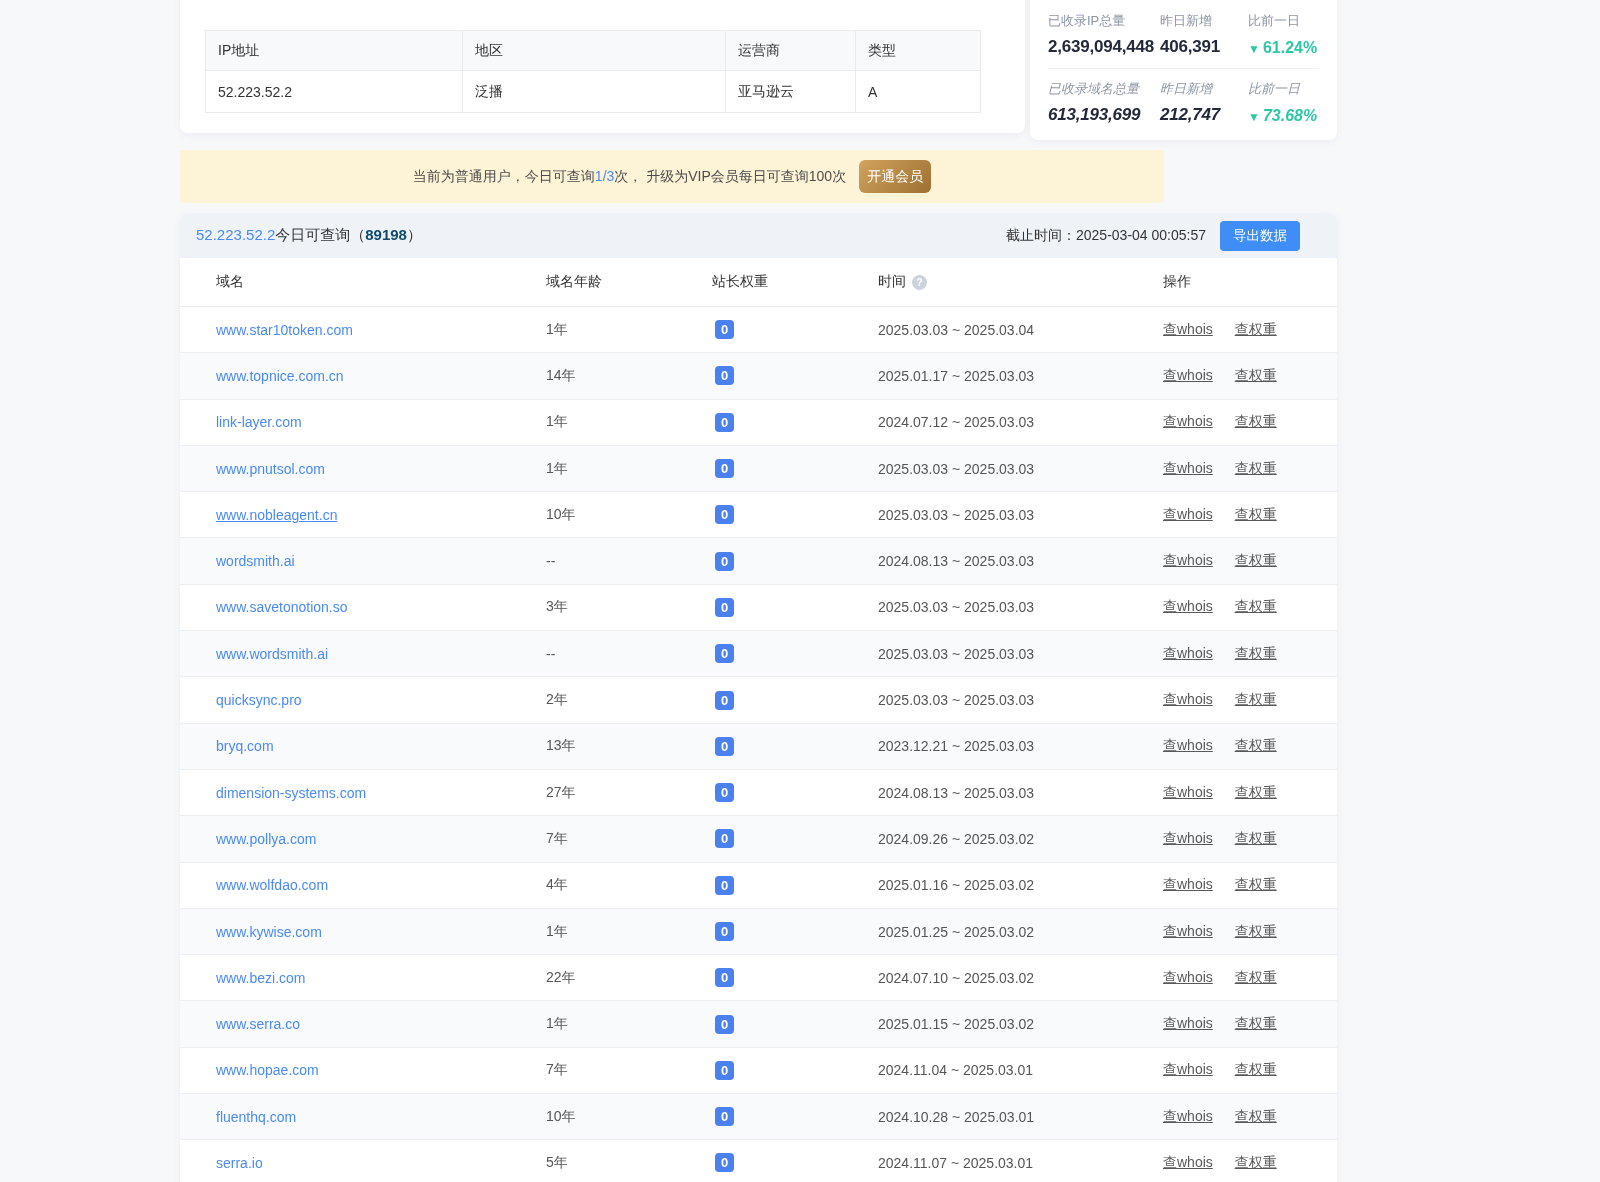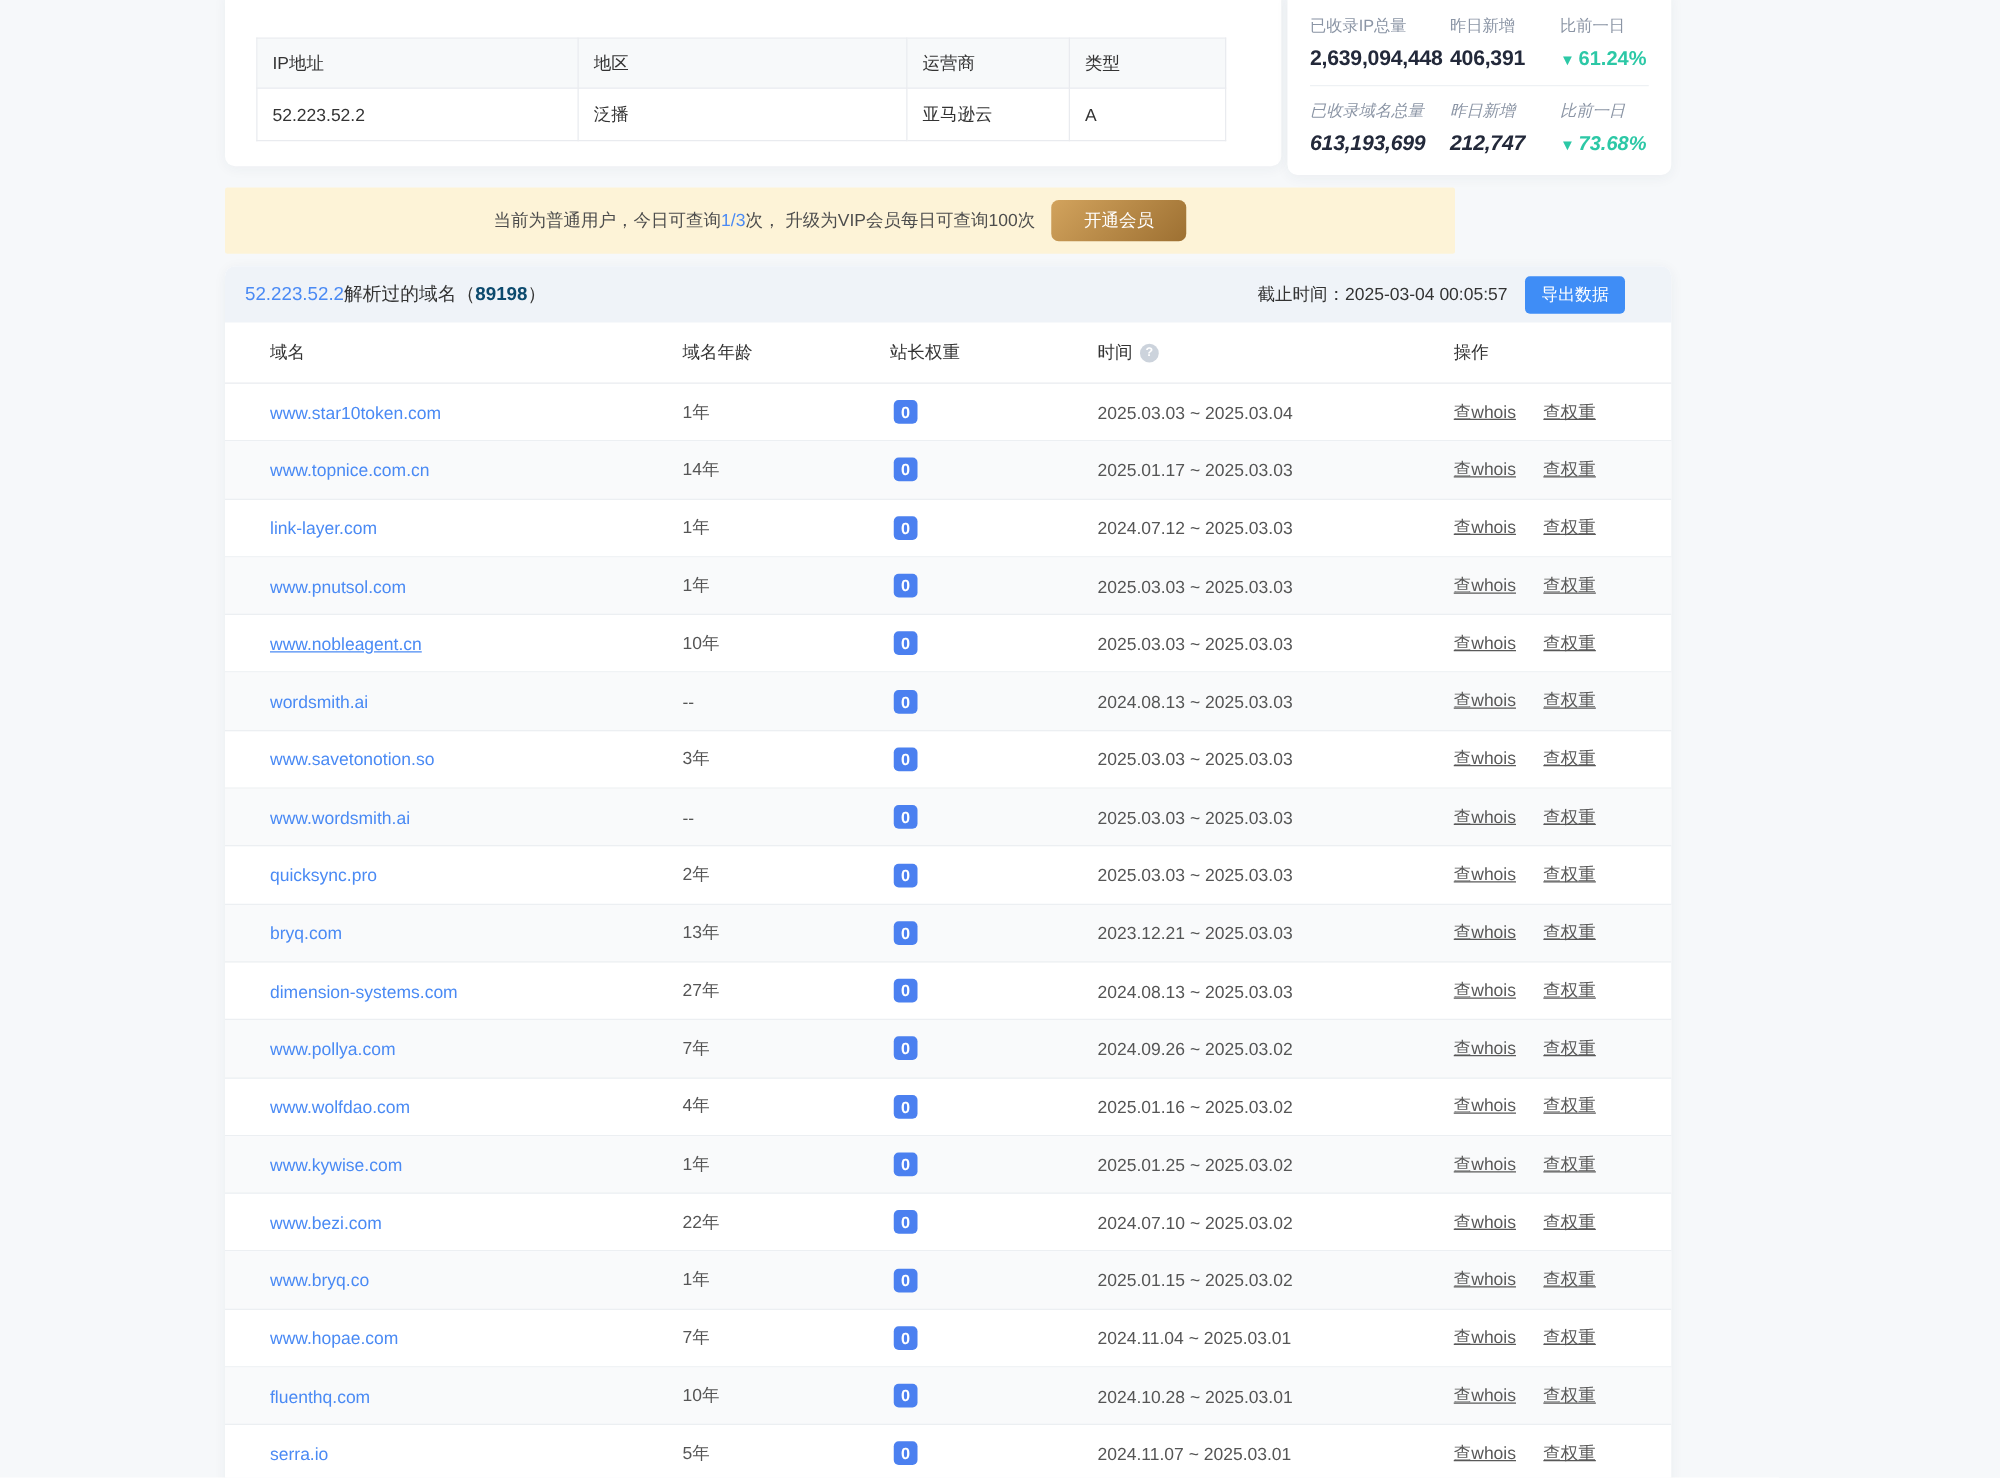--- a/index.html
+++ b/index.html
@@ -44,21 +44,21 @@
   .down-icon { font-size:12px; margin-right:3px; }
   
   .vip-banner {
     position:absolute; left:180px; top:150px; width:984px; height:53px;
     background:#fdf3d7; border-radius:2px;
     display:flex; align-items:center; justify-content:center; gap:13px;
   }
   .vip-text { font-size:14px; color:#4d4d4d; }
   .vip-quota { color:#4a8af4; }
   .vip-button {
-    height:33px; padding:0 26px; border:none; border-radius:6px;
+    height:33px; padding:0 8px; border:none; border-radius:6px;
     background:linear-gradient(135deg,#d2a35d 0%, #9d7032 100%);
     color:#fff; font-size:14px; cursor:pointer;
     font-family:"Liberation Sans", sans-serif;
   }
   
   .table-card { left:180px; top:213px; width:1157px; height:979px; border-radius:8px 8px 0 0; }
   .table-header-bar {
     height:45px; background:#eff3f8; border-radius:8px 8px 0 0;
     display:flex; align-items:center; padding:0 37px 0 16px;
   }
@@ -169,21 +169,21 @@
   </div>
 </div>
 
 <div class="vip-banner">
   <span class="vip-text"><span>当前为普通用户，今日可查询</span><span class="vip-quota">1/3</span><span>次， 升级为VIP会员每日可查询100次</span></span>
   <button class="vip-button">开通会员</button>
 </div>
 
 <div class="card table-card">
   <div class="table-header-bar">
-    <span class="table-title"><span class="title-ip">52.223.52.2</span><span>解析过的域名</span><span>（</span><span class="title-count">89198</span><span>）</span></span>
+    <span class="table-title"><span class="title-ip">52.223.52.2</span><span>今日可查询</span><span>（</span><span class="title-count">89198</span><span>）</span></span>
     <div class="header-right">
       <span class="cutoff-text"><span>截止时间：</span><span>2025-03-04 00:05:57</span></span>
       <button class="export-button">导出数据</button>
     </div>
   </div>
   <div class="col-header">
     <div class="cell c1">域名</div>
     <div class="cell c2">域名年龄</div>
     <div class="cell c3">站长权重</div>
     <div class="cell c4">
@@ -352,21 +352,21 @@
     <div class="c2 age-cell">22年</div>
     <div class="c3"><span class="weight-badge">0</span></div>
     <div class="c4 period-cell">2024.07.10 ~ 2025.03.02</div>
     <div class="c5">
       <a class="action-link">查whois</a>
       <a class="action-link">查权重</a>
     </div>
   </div>
 
   <div class="trow stripe">
-    <div class="c1"><a class="domain-link">www.bryq.co</a></div>
+    <div class="c1"><a class="domain-link">www.serra.co</a></div>
     <div class="c2 age-cell">1年</div>
     <div class="c3"><span class="weight-badge">0</span></div>
     <div class="c4 period-cell">2025.01.15 ~ 2025.03.02</div>
     <div class="c5">
       <a class="action-link">查whois</a>
       <a class="action-link">查权重</a>
     </div>
   </div>
 
   <div class="trow">

